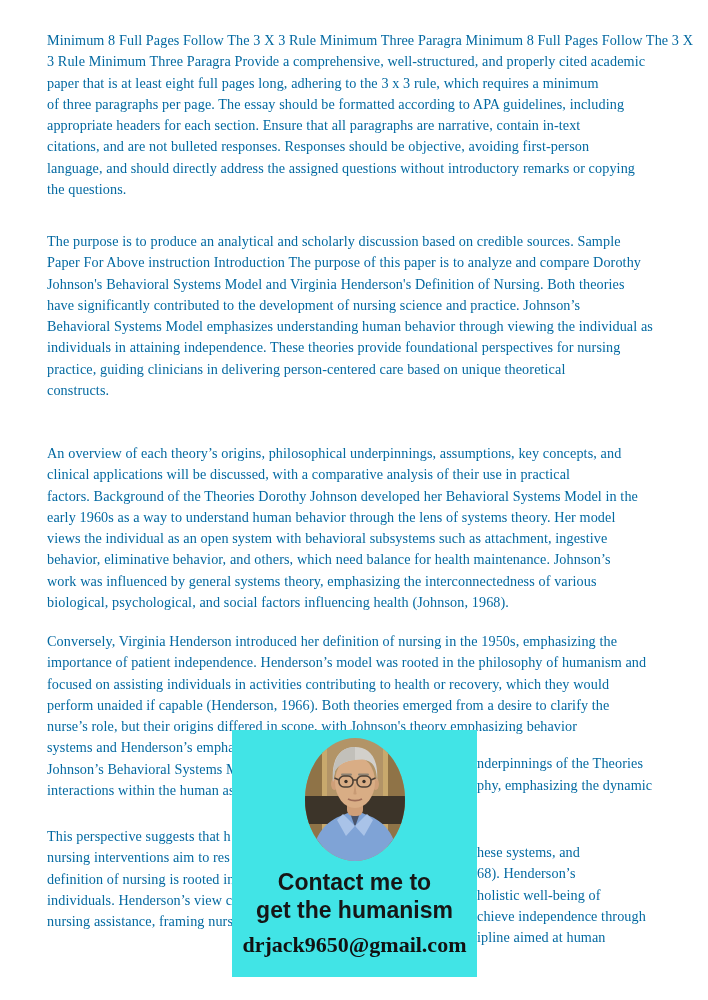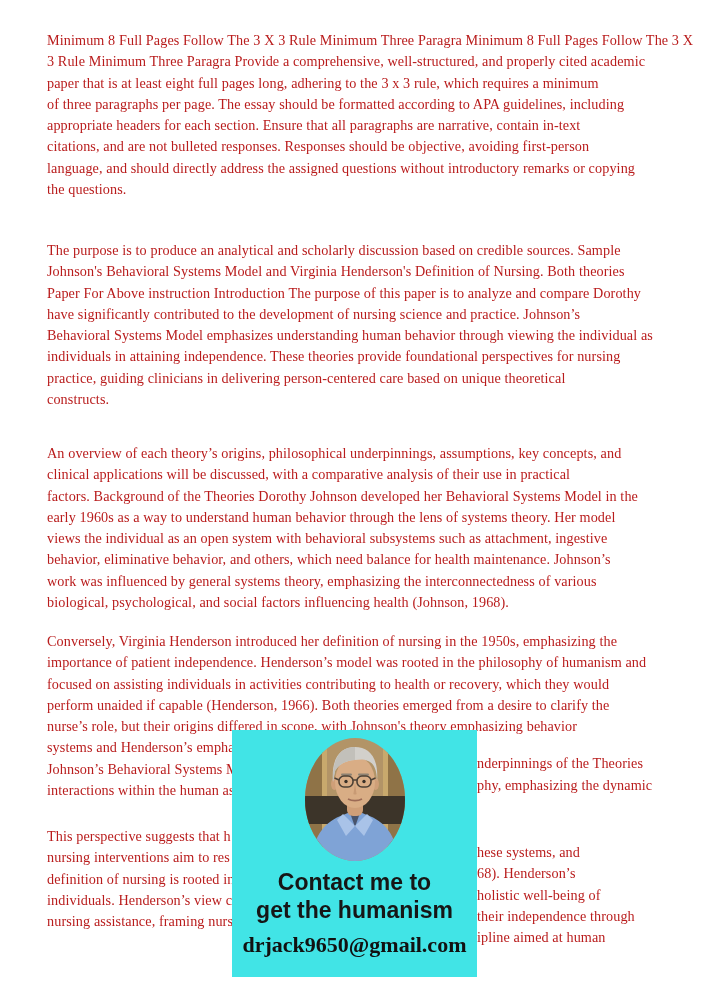--- a/index.html
+++ b/index.html
@@ -13,21 +13,21 @@
   }
   .paragraph {
     position: absolute;
     left: 47px;
   }
   .line {
     position: relative;
     height: 21.3px;
     line-height: 21.3px;
     font-size: 14.2px;
-    color: #b91c1c;
+    color: #0369a1;
     white-space: nowrap;
     letter-spacing: 0.1px;
   }
   .frag-right {
     position: absolute;
     left: 430px;
     top: 16px;
     white-space: nowrap;
   }
   .ad-overlay {
@@ -76,24 +76,24 @@
       <div class="paragraph" style="top: 30px;">
         <div class="line">Minimum 8 Full Pages Follow The 3 X 3 Rule Minimum Three Paragra Minimum 8 Full Pages Follow The 3 X</div>
         <div class="line">3 Rule Minimum Three Paragra Provide a comprehensive, well-structured, and properly cited academic</div>
         <div class="line">paper that is at least eight full pages long, adhering to the 3 x 3 rule, which requires a minimum</div>
         <div class="line">of three paragraphs per page. The essay should be formatted according to APA guidelines, including</div>
         <div class="line">appropriate headers for each section. Ensure that all paragraphs are narrative, contain in-text</div>
         <div class="line">citations, and are not bulleted responses. Responses should be objective, avoiding first-person</div>
         <div class="line">language, and should directly address the assigned questions without introductory remarks or copying</div>
         <div class="line">the questions.</div>
       </div>
-      <div class="paragraph" style="top: 240px;">
+      <div class="paragraph" style="top: 231px;">
         <div class="line">The purpose is to produce an analytical and scholarly discussion based on credible sources. Sample</div>
+        <div class="line">Paper For Above instruction Introduction The purpose of this paper is to analyze and compare Dorothy</div>
         <div class="line">Johnson's Behavioral Systems Model and Virginia Henderson's Definition of Nursing. Both theories</div>
-        <div class="line">Paper For Above instruction Introduction The purpose of this paper is to analyze and compare Dorothy</div>
         <div class="line">have significantly contributed to the development of nursing science and practice. Johnson’s</div>
         <div class="line">Behavioral Systems Model emphasizes understanding human behavior through viewing the individual as</div>
         <div class="line">individuals in attaining independence. These theories provide foundational perspectives for nursing</div>
         <div class="line">practice, guiding clinicians in delivering person-centered care based on unique theoretical</div>
         <div class="line">constructs.</div>
       </div>
       <div class="paragraph" style="top: 443px;">
         <div class="line">An overview of each theory’s origins, philosophical underpinnings, assumptions, key concepts, and</div>
         <div class="line">clinical applications will be discussed, with a comparative analysis of their use in practical</div>
         <div class="line">factors. Background of the Theories Dorothy Johnson developed her Behavioral Systems Model in the</div>
@@ -110,21 +110,21 @@
         <div class="line">perform unaided if capable (Henderson, 1966). Both theories emerged from a desire to clarify the</div>
         <div class="line">nurse’s role, but their origins differed in scope, with Johnson's theory emphasizing behavior</div>
         <div class="line"><span>systems and Henderson’s empha</span><span class="frag-right">nderpinnings of the Theories</span></div>
         <div class="line"><span>Johnson’s Behavioral Systems M</span><span class="frag-right">phy, emphasizing the dynamic</span></div>
         <div class="line"><span>interactions within the human as</span></div>
       </div>
       <div class="paragraph" style="top: 826px;">
         <div class="line"><span>This perspective suggests that h</span><span class="frag-right">hese systems, and</span></div>
         <div class="line"><span>nursing interventions aim to res</span><span class="frag-right">68). Henderson’s</span></div>
         <div class="line"><span>definition of nursing is rooted in</span><span class="frag-right">holistic well-being of</span></div>
-        <div class="line"><span>individuals. Henderson’s view c</span><span class="frag-right">their independence through</span></div>
+        <div class="line"><span>individuals. Henderson’s view c</span><span class="frag-right">chieve independence through</span></div>
         <div class="line"><span>nursing assistance, framing nurs</span><span class="frag-right">ipline aimed at human</span></div>
       </div>
     </div>
 
   <div class="ad-overlay" style="background: rgb(65, 228, 230); color: rgb(22, 22, 22);">
     <div class="photo-wrap">
       <svg viewBox="0 0 100 123" width="100" height="123">
         <defs>
           <clipPath id="oval">
               <ellipse cx="50" cy="61.5" rx="50" ry="61.5"></ellipse>

